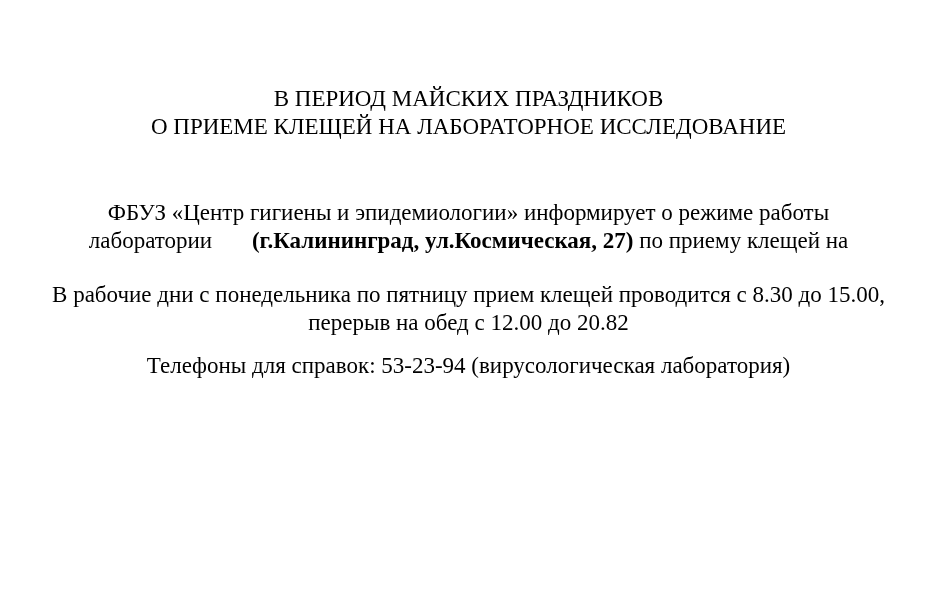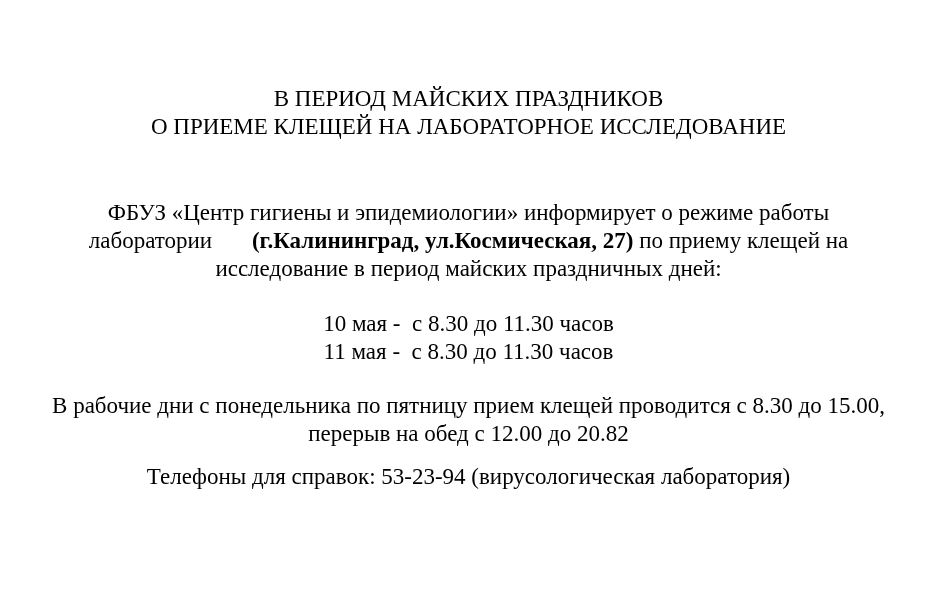--- a/index.html
+++ b/index.html
@@ -58,27 +58,22 @@
 <div class="document">
 
   <div class="title-block center">
     <div class="line">В ПЕРИОД МАЙСКИХ ПРАЗДНИКОВ</div>
     <div class="line">О ПРИЕМЕ КЛЕЩЕЙ НА ЛАБОРАТОРНОЕ ИССЛЕДОВАНИЕ</div>
   </div>
 
   <div class="intro-block center">
     <div class="line">ФБУЗ «Центр гигиены и эпидемиологии» информирует о режиме работы</div>
     <div class="line"><span>лаборатории </span><span class="bold">(г.Калининград, ул.Космическая, 27)</span><span> по приему клещей на</span></div>
-    <div class="line">исследование в период майских праздничных дней:</div>
   </div>
 
-  <div class="schedule-block center">
-    <div class="line">10 мая -  с 8.30 до 11.30 часов</div>
-    <div class="line">11 мая -  с 8.30 до 11.30 часов</div>
-  </div>
 
   <div class="workdays-block center">
     <div class="line">В рабочие дни с понедельника по пятницу прием клещей проводится с 8.30 до 15.00,</div>
     <div class="line">перерыв на обед с 12.00 до 20.82</div>
   </div>
 
   <div class="phones-block">
     <div class="line">Телефоны для справок: 53-23-94 (вирусологическая лаборатория)</div>
   </div>
 

